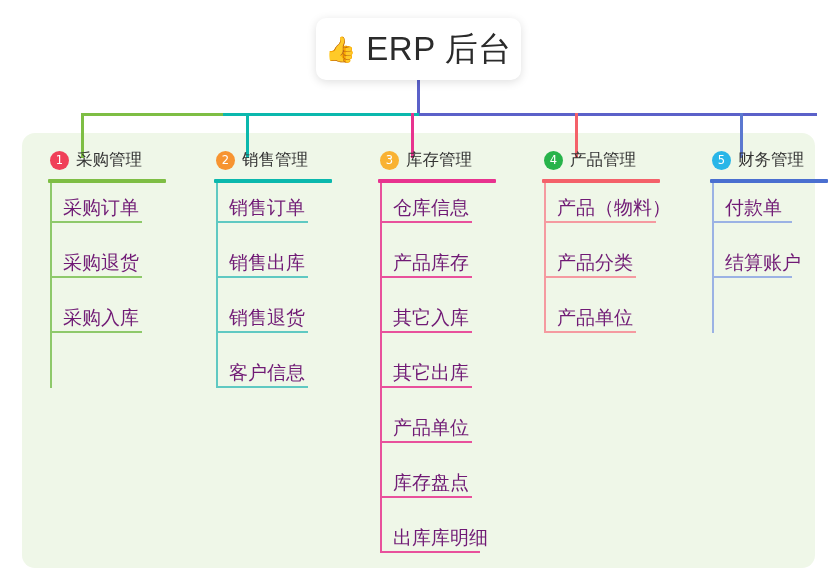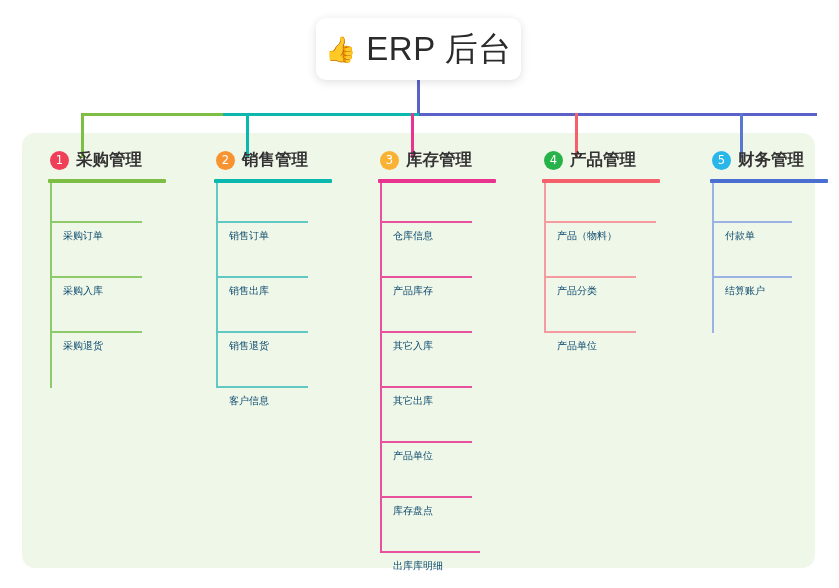--- a/index.html
+++ b/index.html
@@ -31,30 +31,30 @@
   }
 
   
   .col{position:absolute;z-index:3;}
   .col-head{display:flex;align-items:center;gap:7px;height:24px;padding-left:20px;}
   .badge{
     width:19px;height:19px;border-radius:50%;
     color:#fff;font-size:11.5px;line-height:19px;text-align:center;
     flex:none;font-family:"DejaVu Sans",sans-serif;
   }
-  .col-title{font-size:16.5px;color:#333333;white-space:nowrap;font-weight:bold;}
+  .col-title{font-size:16.5px;color:#333333;white-space:nowrap;}
   .col-rule{height:4px;border-radius:1px;margin-top:7px;}
 
   
   .leaves{position:relative;margin-top:0;}
   .spine{position:absolute;left:20px;top:0;width:2px;}
   .leaf{position:relative;height:55px;}
   .leaf-text{
     position:absolute;left:33px;top:12px;
-    font-size:10px;color:#0c4a6e;white-space:nowrap;margin-top:34px;
+    font-size:19px;color:#701a75;white-space:nowrap;
   }
   .leaf-rule{position:absolute;left:20px;top:38px;height:2px;}
 </style>
 </head>
 <body>
 
 <div id="canvas">
 
   <div class="panel"></div>
 
@@ -83,25 +83,25 @@
           <span class="col-title">采购管理</span>
         </div>
         <div class="col-rule" style="background: rgb(126, 190, 68); width: 118px; margin-left: 18px;"></div>
         <div class="leaves" style="height: 220px;">
           <div class="spine" style="background: rgb(142, 201, 106); height: 205px;"></div>
           <div class="leaf">
             <span class="leaf-text">采购订单</span>
             <div class="leaf-rule" style="background: rgb(142, 201, 106); width: 92px;"></div>
           </div>
           <div class="leaf">
+            <span class="leaf-text">采购退货</span>
+            <div class="leaf-rule" style="background: rgb(142, 201, 106); width: 92px;"></div>
+          </div>
+          <div class="leaf">
             <span class="leaf-text">采购入库</span>
-            <div class="leaf-rule" style="background: rgb(142, 201, 106); width: 92px;"></div>
-          </div>
-          <div class="leaf">
-            <span class="leaf-text">采购退货</span>
             <div class="leaf-rule" style="background: rgb(142, 201, 106); width: 92px;"></div>
           </div>
         </div>
       </div>
       <div class="col" style="left: 196px; top: 148px;">
         <div class="col-head">
           <span class="badge" style="background: rgb(247, 148, 49);">2</span>
           <span class="col-title">销售管理</span>
         </div>
         <div class="col-rule" style="background: rgb(11, 184, 173); width: 118px; margin-left: 18px;"></div>

